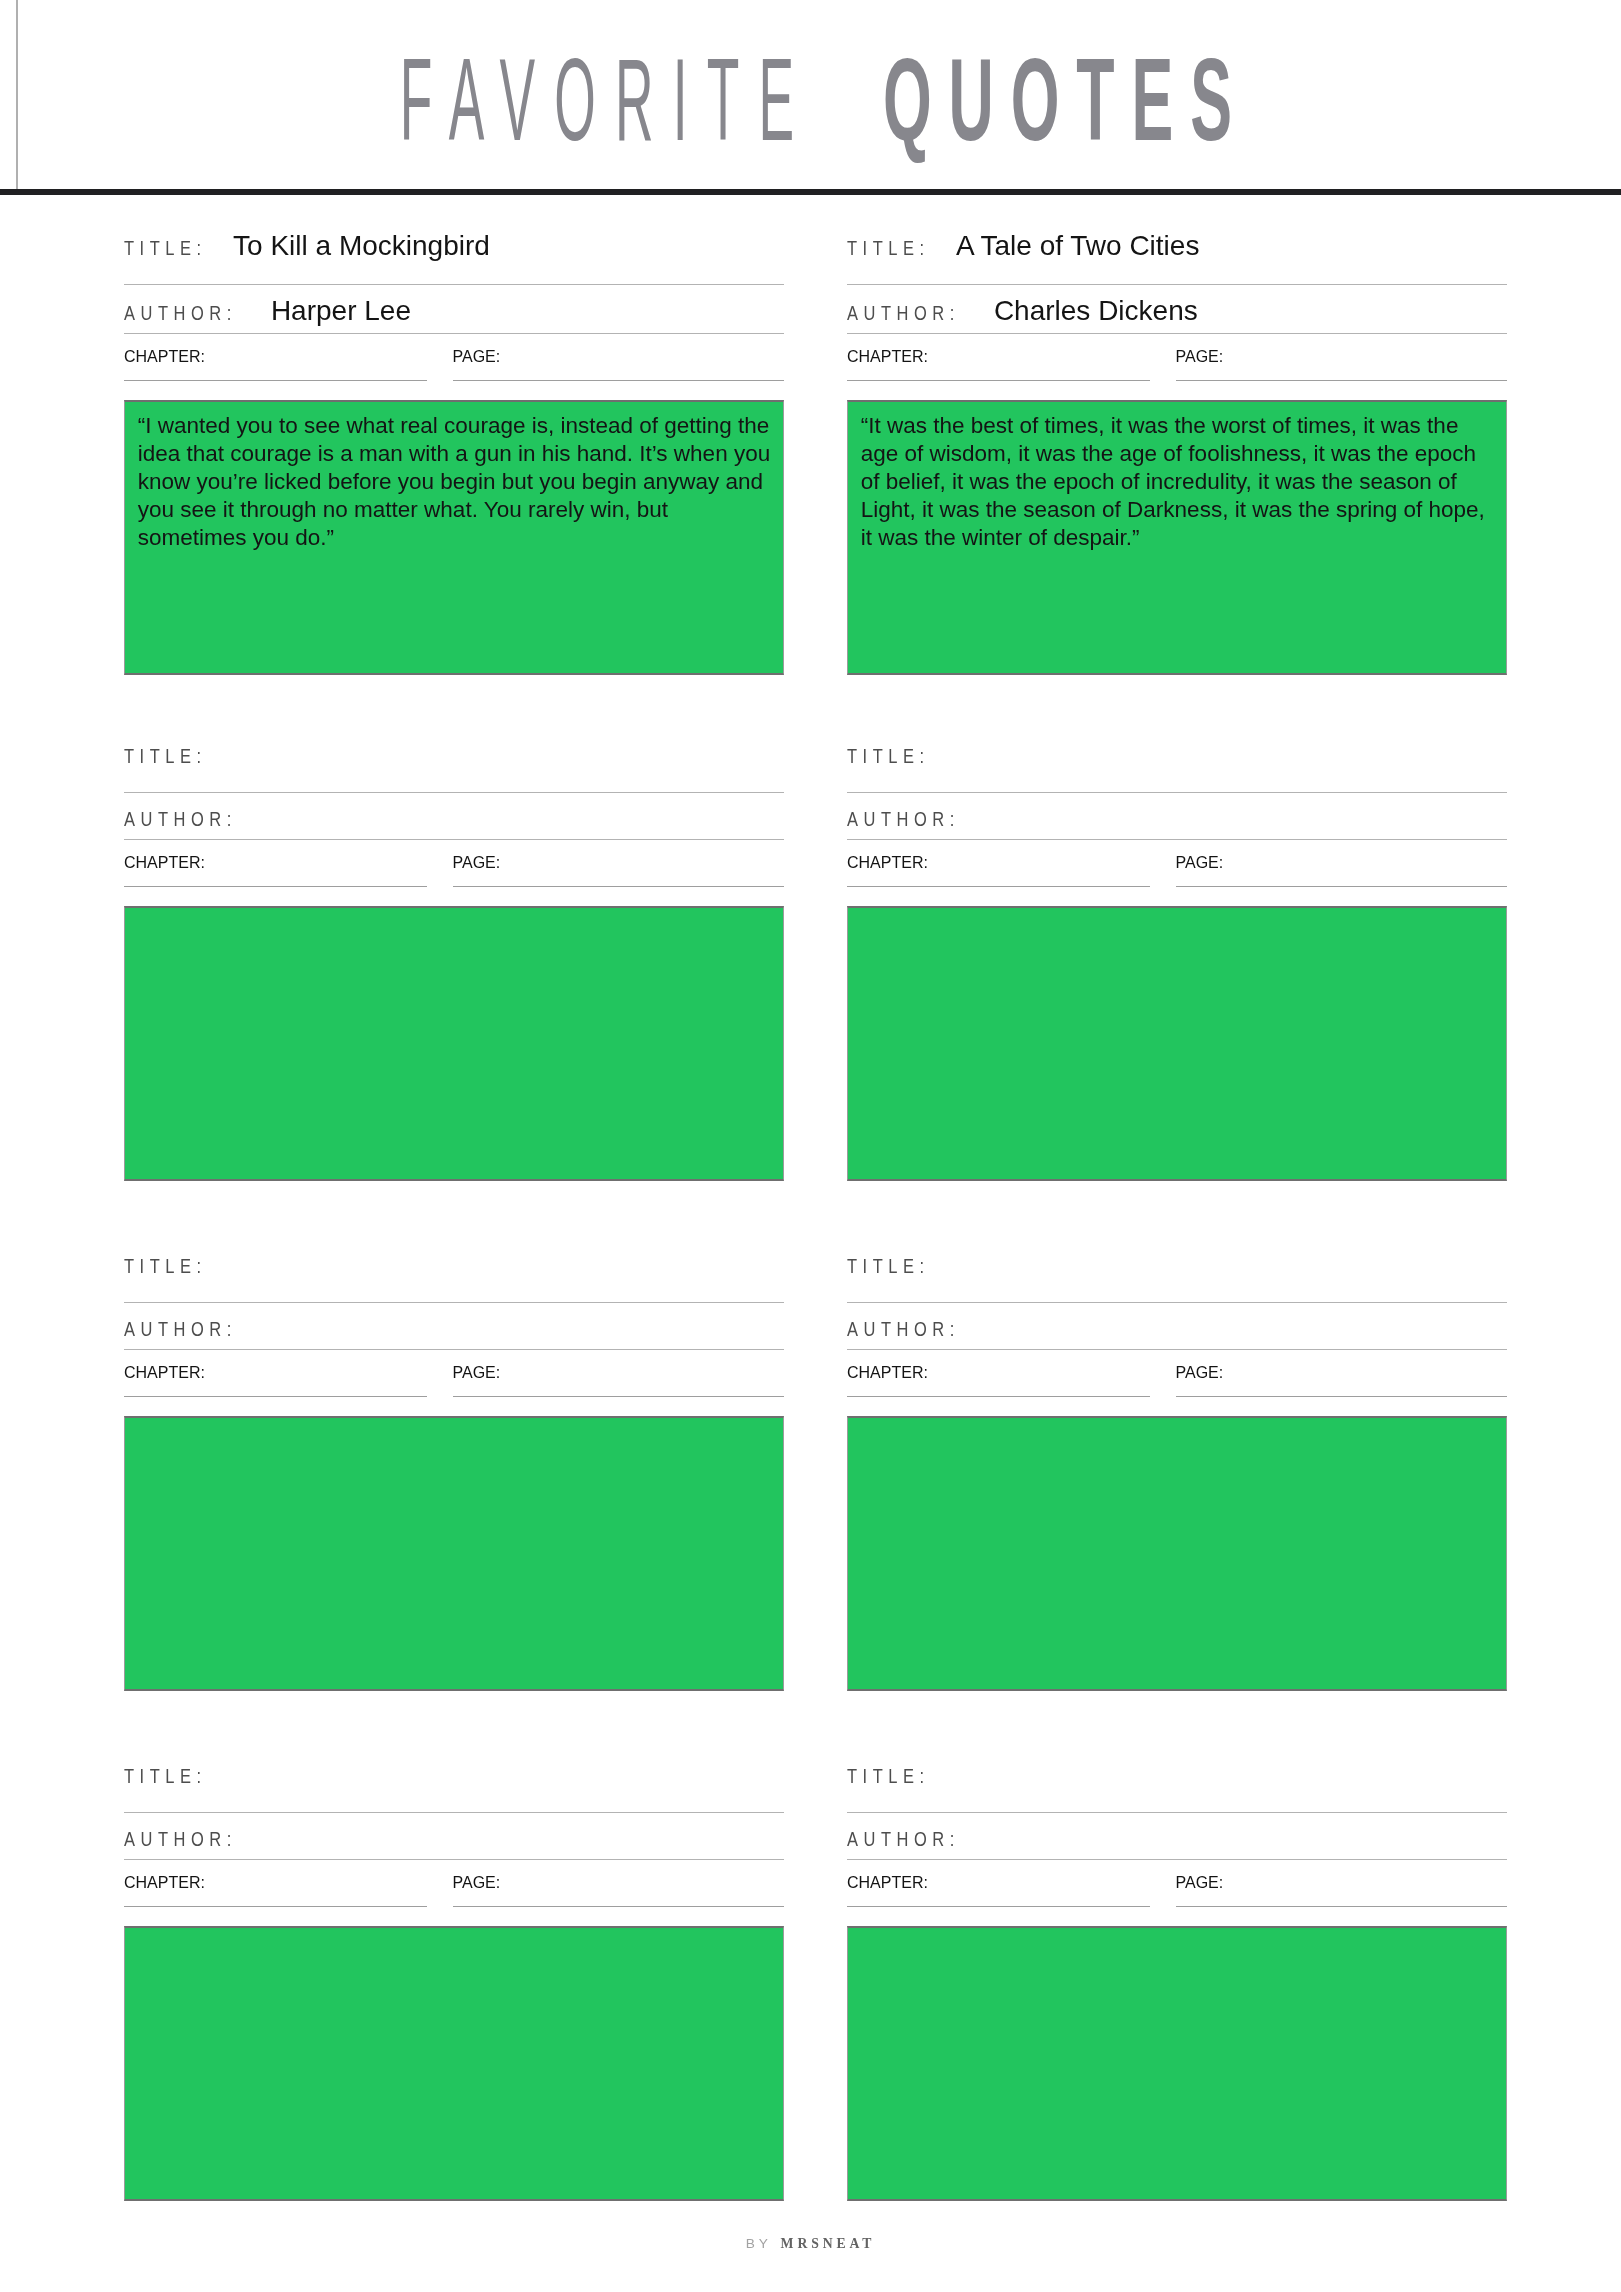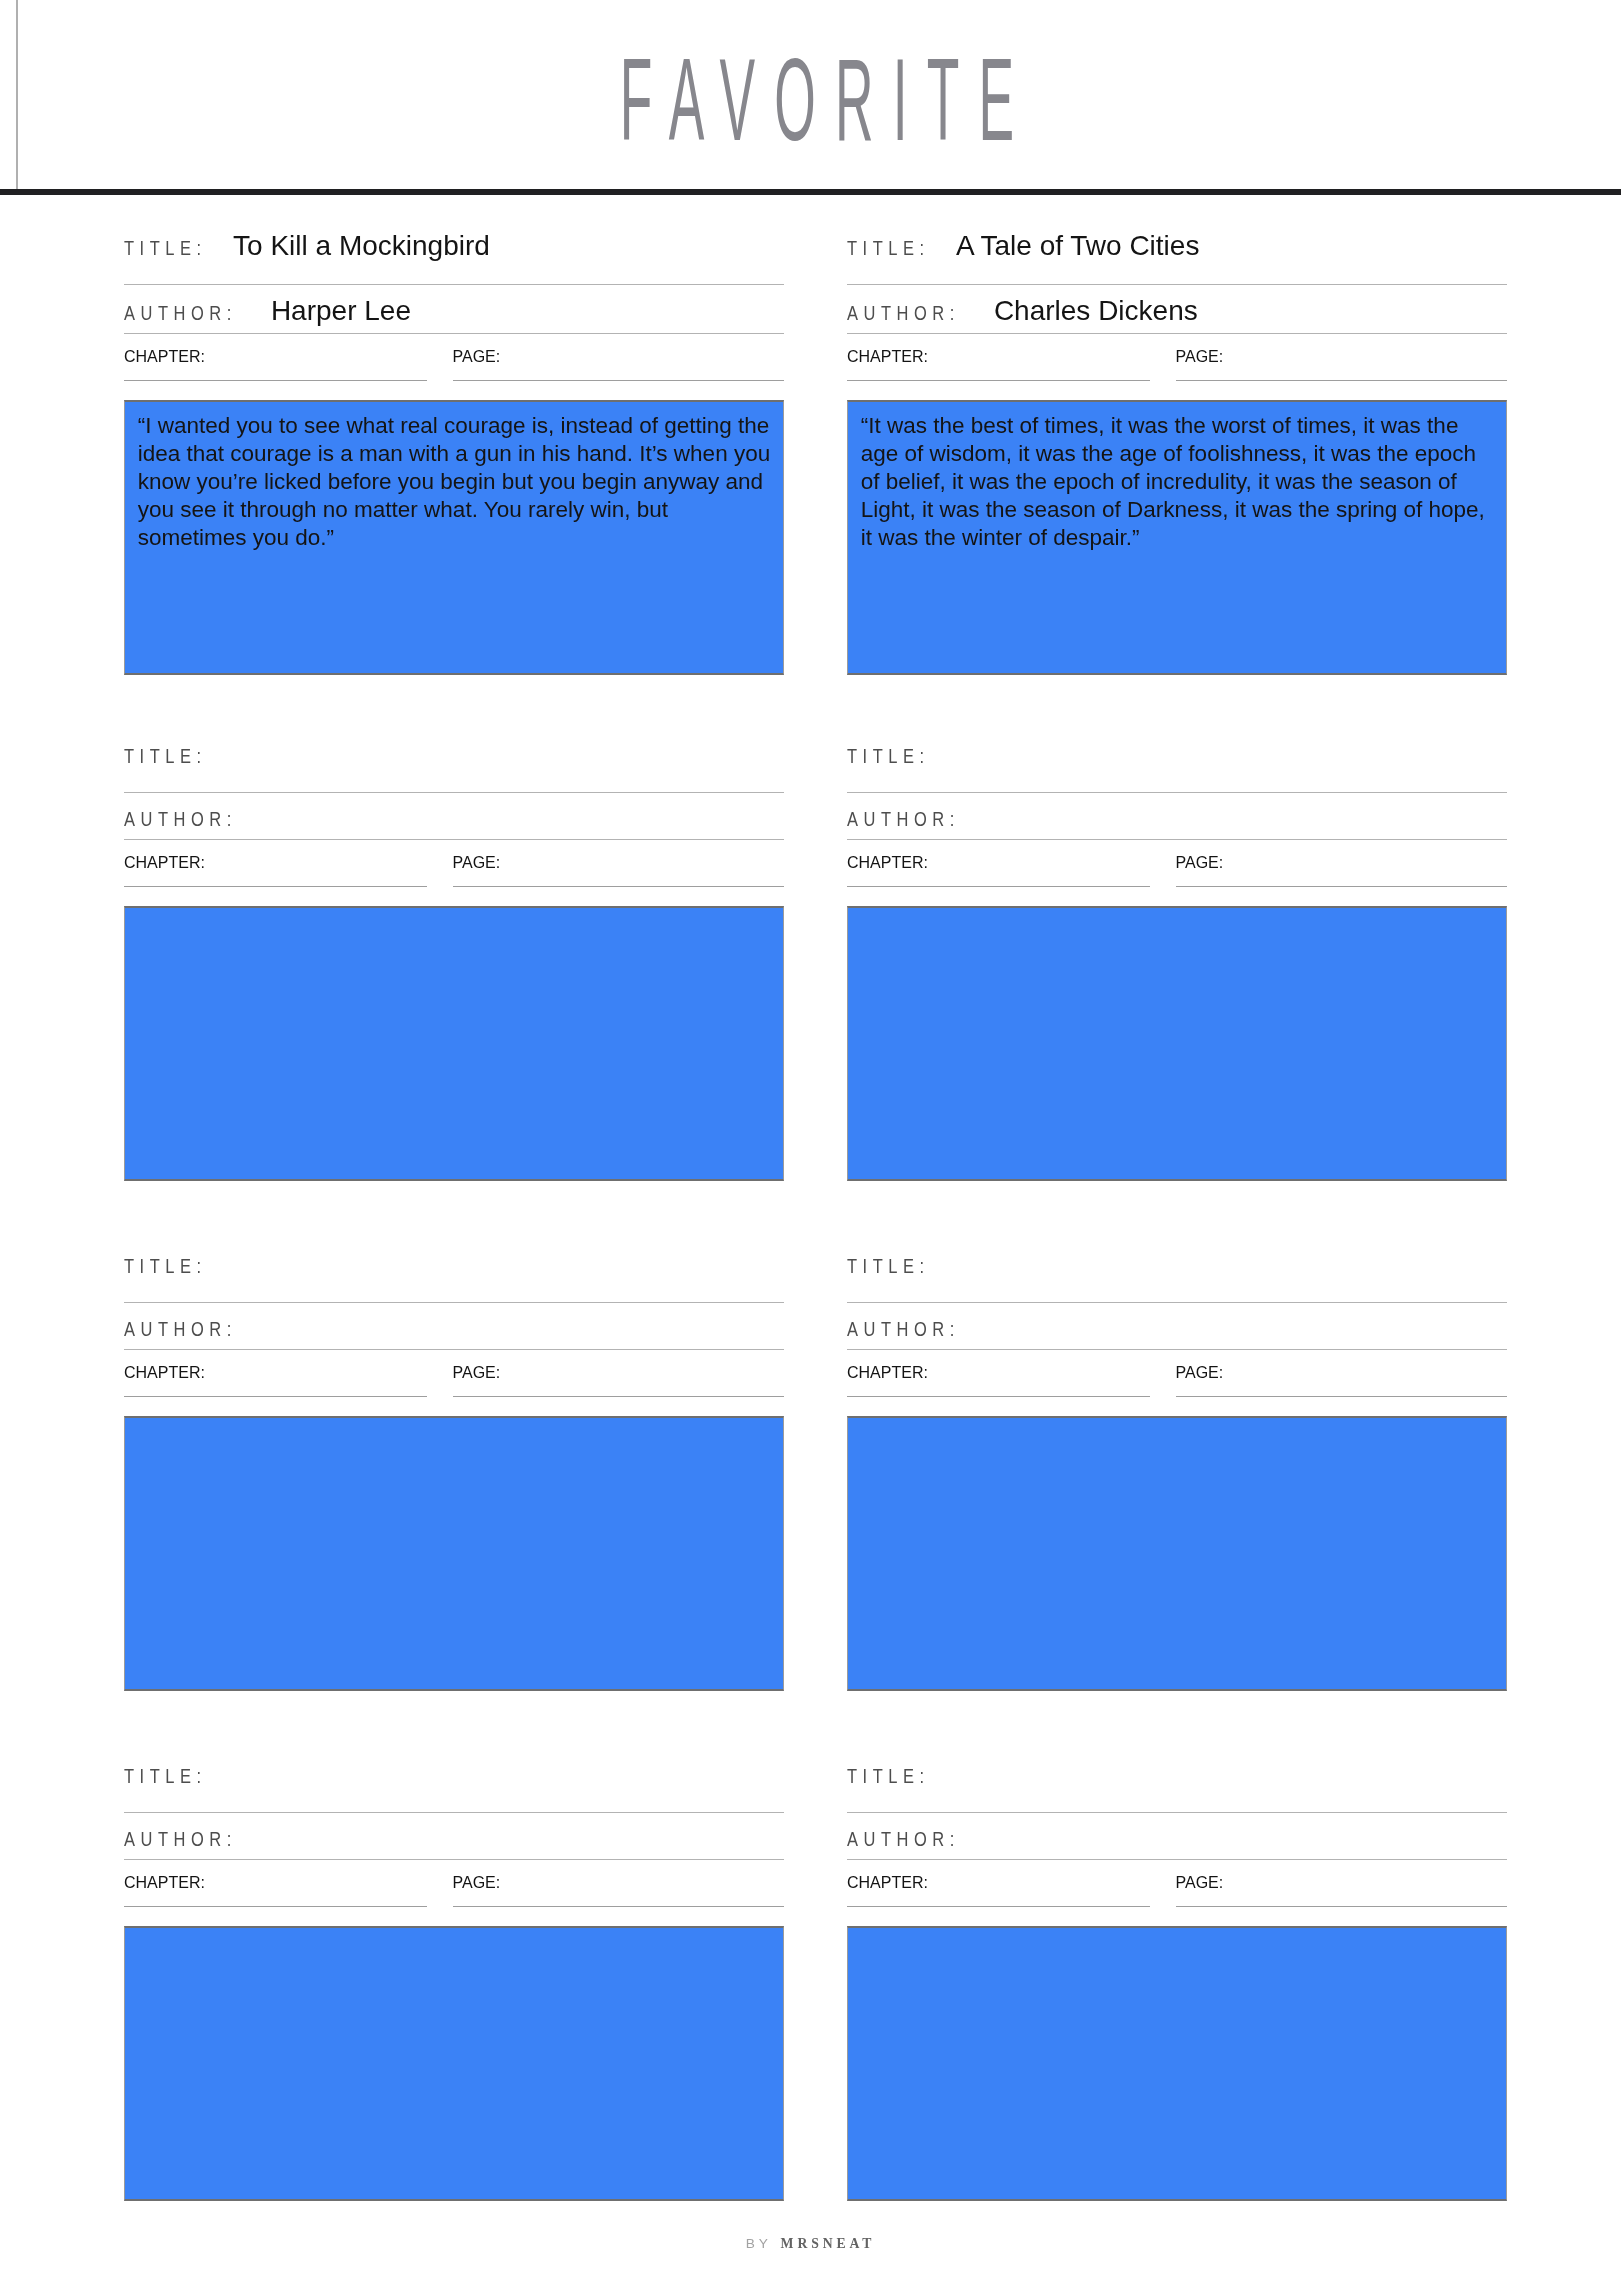--- a/index.html
+++ b/index.html
@@ -58,40 +58,43 @@
   }
   .field-author{margin-top:15.7px;padding-bottom:8px;}
   .cp-row{display:flex;margin-top:14.7px;}
   .field-chapter{width:303px;margin-right:25.5px;padding-bottom:11px;border-bottom:1px solid var(--line_dark);}
   .field-page{flex:1;padding-bottom:14px;border-bottom:1px solid var(--line_dark);}
   .quote-box{
     box-sizing:border-box;margin-top:18.6px;width:660px;height:275px;
     border:1px solid var(--box_border);
     border-top:2px solid var(--box_border_strong);
     border-bottom:2px solid var(--box_border_strong);
-    padding:9.8px 12.7px;overflow:hidden;background:#3b82f6;
+    padding:9.8px 12.7px;overflow:hidden;background:#22c55e;
   }
   .quote-box p{margin:0;font-size:22.5px;line-height:28px;color:var(--text);}
   
   .footer{
     position:absolute;top:2236px;left:0;width:100%;text-align:center;
     font-size:13.7px;letter-spacing:3.9px;line-height:15.7px;
   }
   .footer .by{color:var(--footer_prefix);font-weight:400;}
   .footer .brand{color:var(--footer_brand);font-weight:700;margin-left:8.8px;font-family:Liberation Serif, serif;}
 </style>
 </head>
 <body>
 
 <div class="header">
   <div class="header-left-tick"></div>
   <div class="title-wrap">
     <span class="tw1">
         <span class="t-light">FAVORITE</span>
       </span>
+    <span class="tw2">
+        <span class="t-bold">QUOTES</span>
+      </span>
   </div>
 </div>
 <div class="header-rule"></div>
 
 <div class="entries">
   <section class="entry">
     <div class="field field-title">
       <span class="lbl">TITLE:</span>
       <span class="val">To Kill a Mockingbird</span>
     </div>

